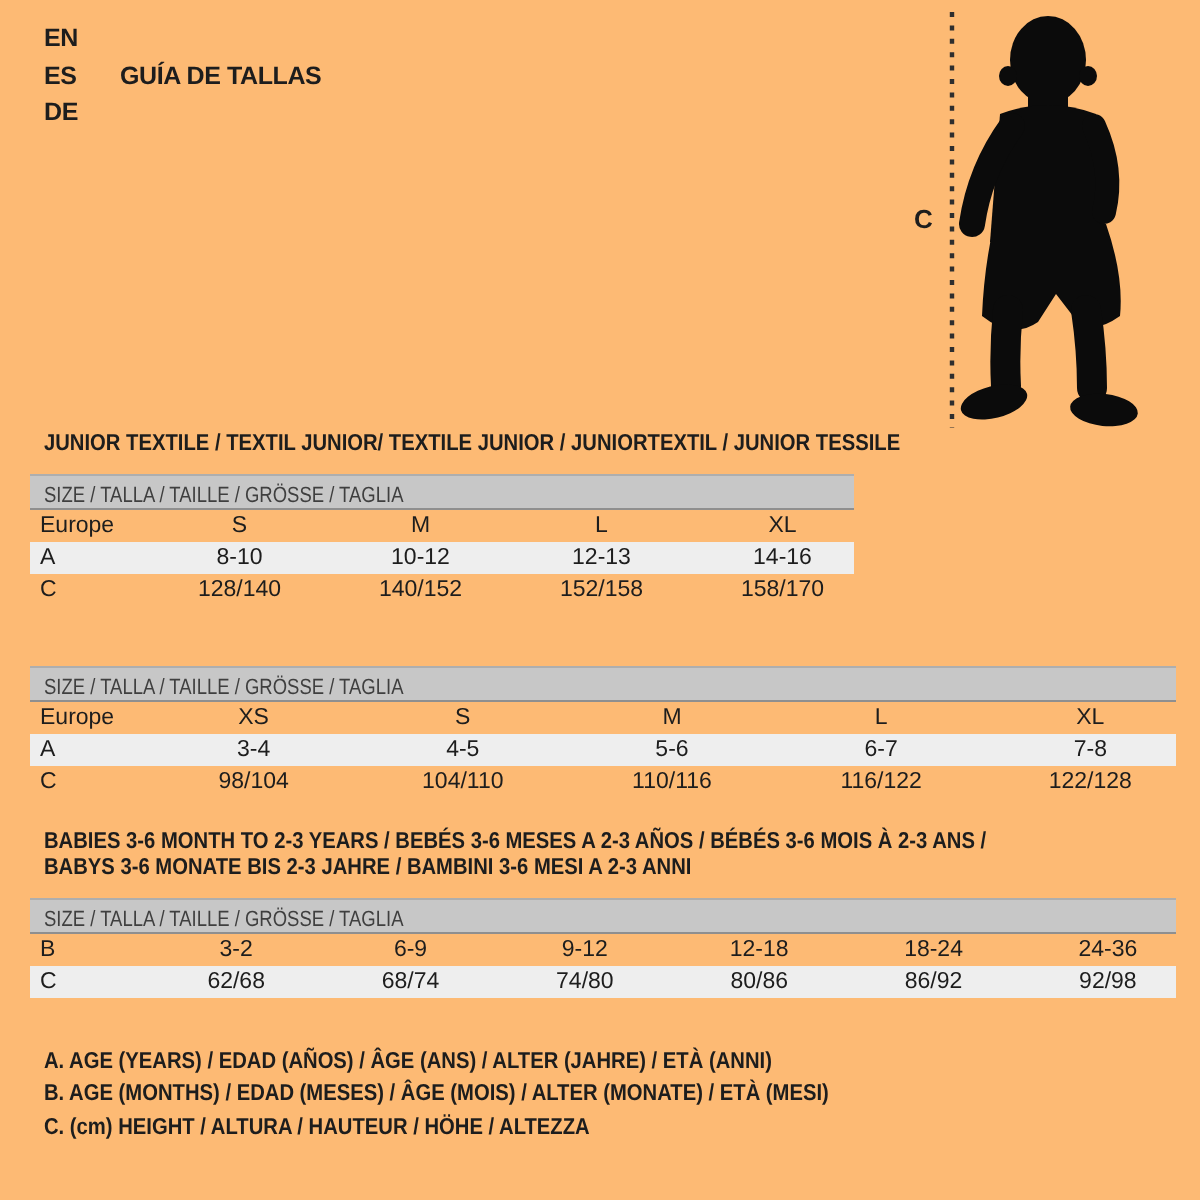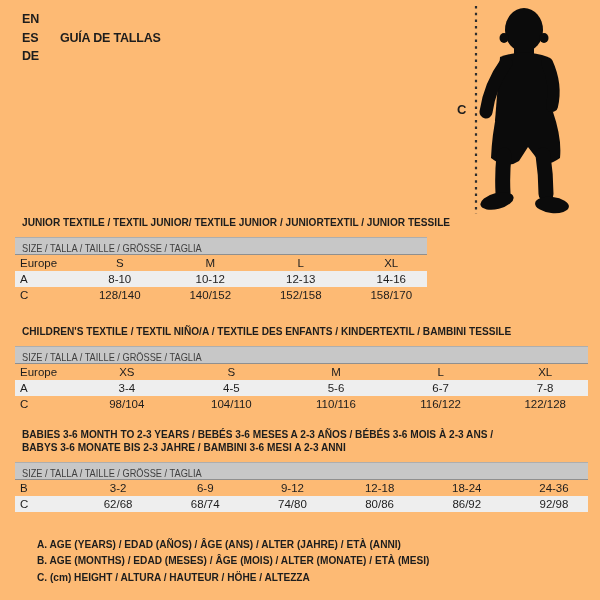--- a/index.html
+++ b/index.html
@@ -29,21 +29,21 @@
   .size-bar{height:18px;background:#c7c7c7;border-top:1px solid #aeaeae;
             border-bottom:1px solid #8f8f8f;box-sizing:border-box;display:flex;
             align-items:flex-end;padding-left:7px;font-size:11px;color:#3f3f3f;
             white-space:nowrap;}
   .size-bar .cond{display:inline-block;transform:scaleX(0.84);transform-origin:0 50%;}
   .trow{display:flex;height:16px;align-items:center;font-size:11.5px;gap:19px;}
   .rows .trow:nth-child(2){background:#eeeeee;}
   .tlabel{width:50px;padding-left:5px;box-sizing:border-box;}
   .tcell{flex:1;text-align:center;}
   
-  .legend{margin-top:24px;margin-left:22px;}
+  .legend{margin-top:24px;margin-left:7px;}
   .legend-line{font-weight:bold;font-size:11.5px;line-height:16.3px;white-space:nowrap;}
   .legend-line .cond{display:inline-block;transform:scaleX(0.88);transform-origin:0 50%;}
 </style>
 </head>
 <body>
 
 <div id="canvas">
 
   <div class="lang-list">
     <div class="lang-row">
@@ -108,23 +108,20 @@
           <span class="tlabel">C</span>
           <span class="tcell">128/140</span>
           <span class="tcell">140/152</span>
           <span class="tcell">152/158</span>
           <span class="tcell">158/170</span>
         </div>
       </div>
     </div>
 
     <div class="sec sec-2">
-      <div class="tbl-title">
-        <span class="cond">CHILDREN'S TEXTILE / TEXTIL NIÑO/A / TEXTILE DES ENFANTS / KINDERTEXTIL / BAMBINI TESSILE</span>
-      </div>
       <div class="title-gap"></div>
       <div class="size-bar">
         <span class="cond">SIZE / TALLA / TAILLE / GRÖSSE / TAGLIA</span>
       </div>
       <div class="rows">
         <div class="trow">
           <span class="tlabel">Europe</span>
           <span class="tcell">XS</span>
           <span class="tcell">S</span>
           <span class="tcell">M</span>

